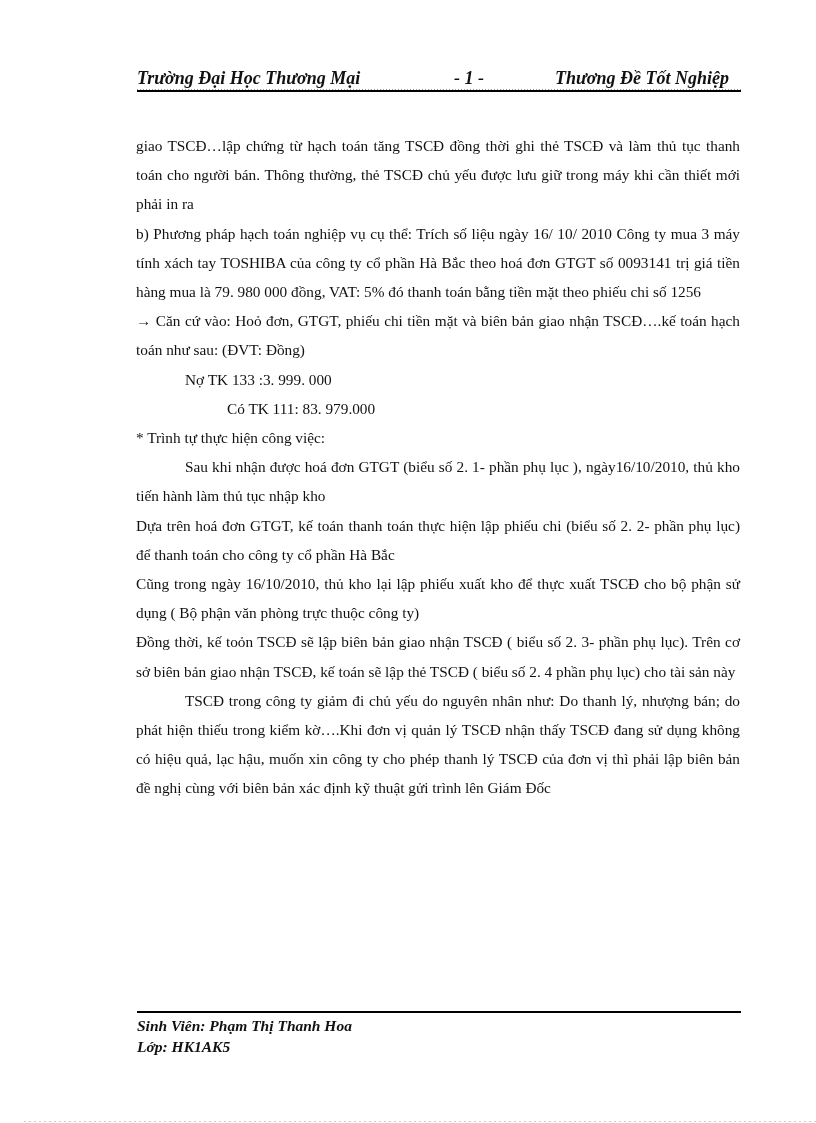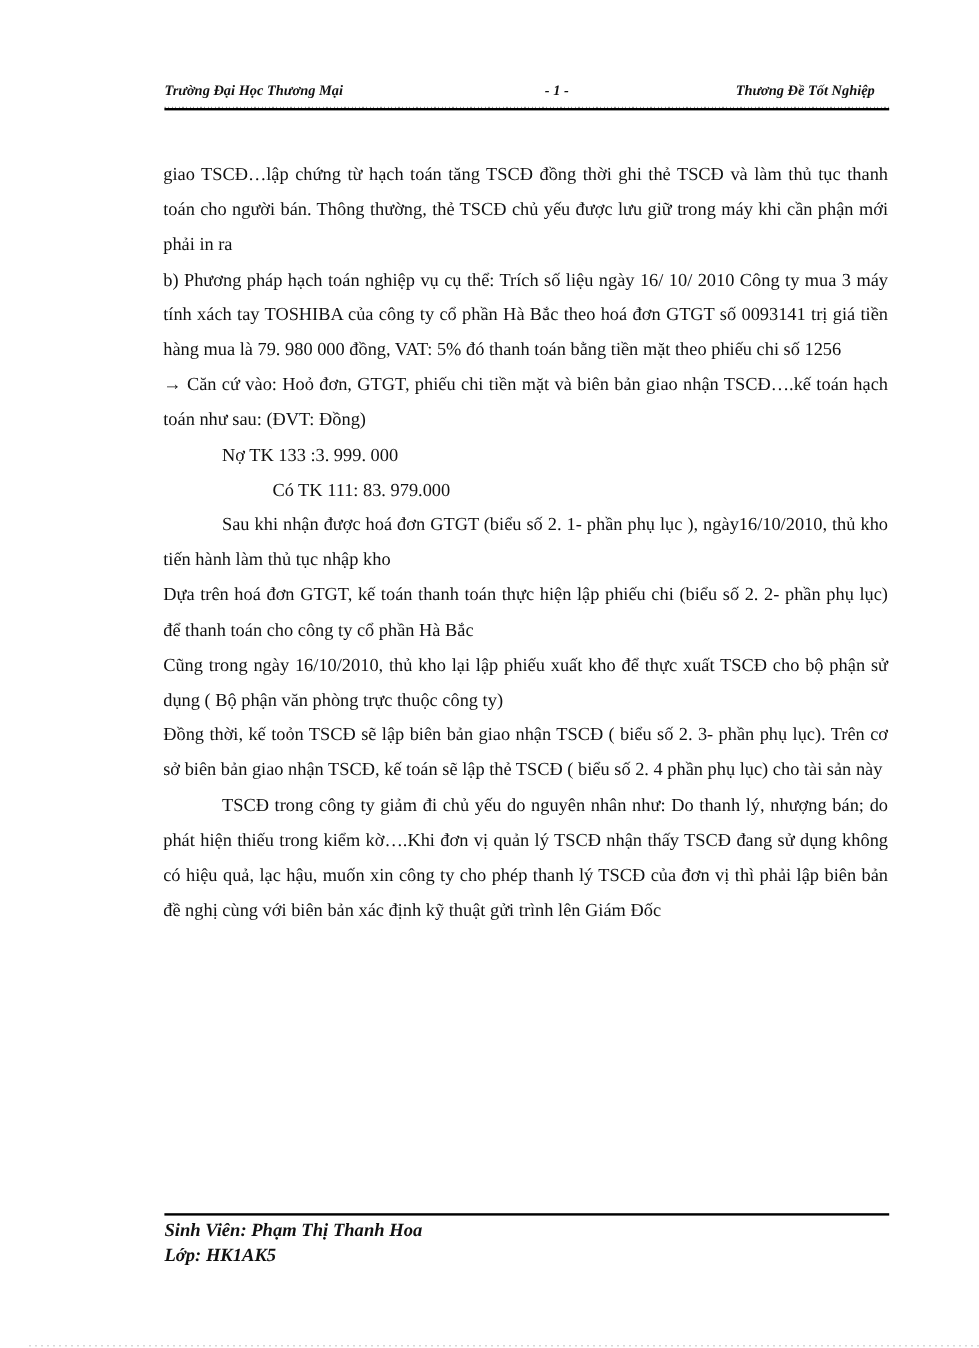--- a/index.html
+++ b/index.html
@@ -1,18 +1,18 @@
 <!DOCTYPE html>
 <html><head>
 <meta charset="utf-8">
 <style>
   html, body { margin: 0; padding: 0; background: #ffffff; }
   body { width: 816px; height: 1123px; position: relative; overflow: hidden; font-family: "Liberation Serif", "DejaVu Serif", serif; color: #111; }
   .page { position: absolute; left: 0; top: 0; width: 816px; height: 1123px; }
-  .header { position: absolute; left: 137px; top: 66px; width: 604px; height: 24px; font-style: italic; font-weight: bold; font-size: 12px; }
+  .header { position: absolute; left: 137px; top: 66px; width: 604px; height: 24px; font-style: italic; font-weight: bold; font-size: 18px; }
   .header .left { position: absolute; left: 0; top: 2px; }
   .header .center { position: absolute; left: 317px; top: 2px; }
   .header .right { position: absolute; right: 12px; top: 2px; }
   .header-rule { position: absolute; left: 137px; top: 90px; width: 604px; height: 2px; background: #000; }
   .header-rule2 { position: absolute; left: 137px; top: 89px; width: 604px; height: 1px; background: repeating-linear-gradient(90deg,#999 0 1px,transparent 1px 3px); }
   .body { position: absolute; left: 136px; top: 131px; width: 604px; font-size: 15.3px; line-height: 29.2px; }
   .p { margin: 0; text-align: justify; }
   .p.last-left { text-align-last: left; }
   .indent { text-indent: 49px; }
   .entry { padding-left: 49px; }
@@ -29,25 +29,26 @@
 
   <div class="header">
     <span class="left">Trường Đại Học  Thương Mại</span>
     <span class="center">- 1 -</span>
     <span class="right">Thương  Đề Tốt Nghiệp</span>
   </div>
   <div class="header-rule2"></div>
   <div class="header-rule"></div>
 
   <div class="body">
-    <p class="p last-left">giao TSCĐ…lập  chứng từ hạch toán tăng TSCĐ  đồng thời ghi thẻ TSCĐ  và làm thủ tục thanh toán cho người bán. Thông thường, thẻ TSCĐ  chủ yếu được lưu giữ trong máy khi cần phận mới phải in ra</p>
+    <p class="p last-left">giao TSCĐ…lập  chứng từ hạch toán tăng TSCĐ  đồng thời ghi thẻ TSCĐ  và làm thủ tục thanh toán cho người bán. Thông thường, thẻ TSCĐ  chủ yếu được lưu giữ trong máy khi cần thiết mới phải in ra</p>
     <p class="p last-left">b) Phương pháp hạch toán nghiệp vụ cụ thể: Trích số liệu ngày  16/ 10/ 2010 Công ty mua 3 máy tính xách tay TOSHIBA  của công ty cổ phần Hà Bắc theo hoá đơn GTGT  số 0093141 trị giá tiền hàng mua là 79. 980 000 đồng, VAT:  5% đó thanh toán bằng tiền mặt theo phiếu chi số 1256</p>
     <p class="p last-left">→ Căn cứ vào: Hoỏ đơn, GTGT,  phiếu chi tiền mặt và biên bản giao nhận TSCĐ….kế  toán hạch toán như sau: (ĐVT: Đồng)</p>
     <p class="p entry">Nợ TK 133 :3. 999. 000</p>
     <p class="p entry2">Có TK 111: 83. 979.000</p>
+    <p class="p">* Trình tự thực hiện công việc:</p>
     <p class="p indent last-left">Sau khi nhận được hoá đơn GTGT  (biểu số 2. 1- phần phụ lục ), ngày16/10/2010, thủ kho tiến hành làm thủ tục nhập kho</p>
     <p class="p last-left"> Dựa trên hoá đơn GTGT,  kế toán thanh toán thực hiện lập phiếu chi (biểu số 2. 2- phần phụ lục) để thanh toán cho công ty cổ phần Hà Bắc</p>
     <p class="p last-left"> Cũng trong ngày  16/10/2010, thủ kho lại lập phiếu xuất kho để thực xuất TSCĐ cho bộ phận sử dụng ( Bộ phận văn phòng trực thuộc công ty)</p>
     <p class="p last-left">Đồng thời, kế toỏn TSCĐ  sẽ lập biên bản giao nhận TSCĐ  ( biểu số 2. 3- phần phụ lục). Trên cơ sở biên bản giao nhận TSCĐ,  kế toán sẽ lập thẻ TSCĐ  ( biểu số 2. 4 phần phụ lục) cho tài sản này</p>
     <p class="p indent last-left">TSCĐ  trong công ty giảm đi chủ yếu do nguyên nhân như: Do thanh lý, nhượng bán; do phát hiện thiếu trong kiểm kờ….Khi đơn vị quản lý TSCĐ nhận thấy TSCĐ đang sử dụng không có hiệu quả, lạc hậu, muốn xin công ty cho phép thanh lý TSCĐ của đơn vị thì phải lập biên bản đề nghị cùng với biên bản xác định kỹ thuật gửi trình lên Giám Đốc</p>
   </div>
 
   <div class="footer-rule"></div>
   <div class="footer">
     <div>Sinh Viên: Phạm Thị Thanh Hoa</div>

